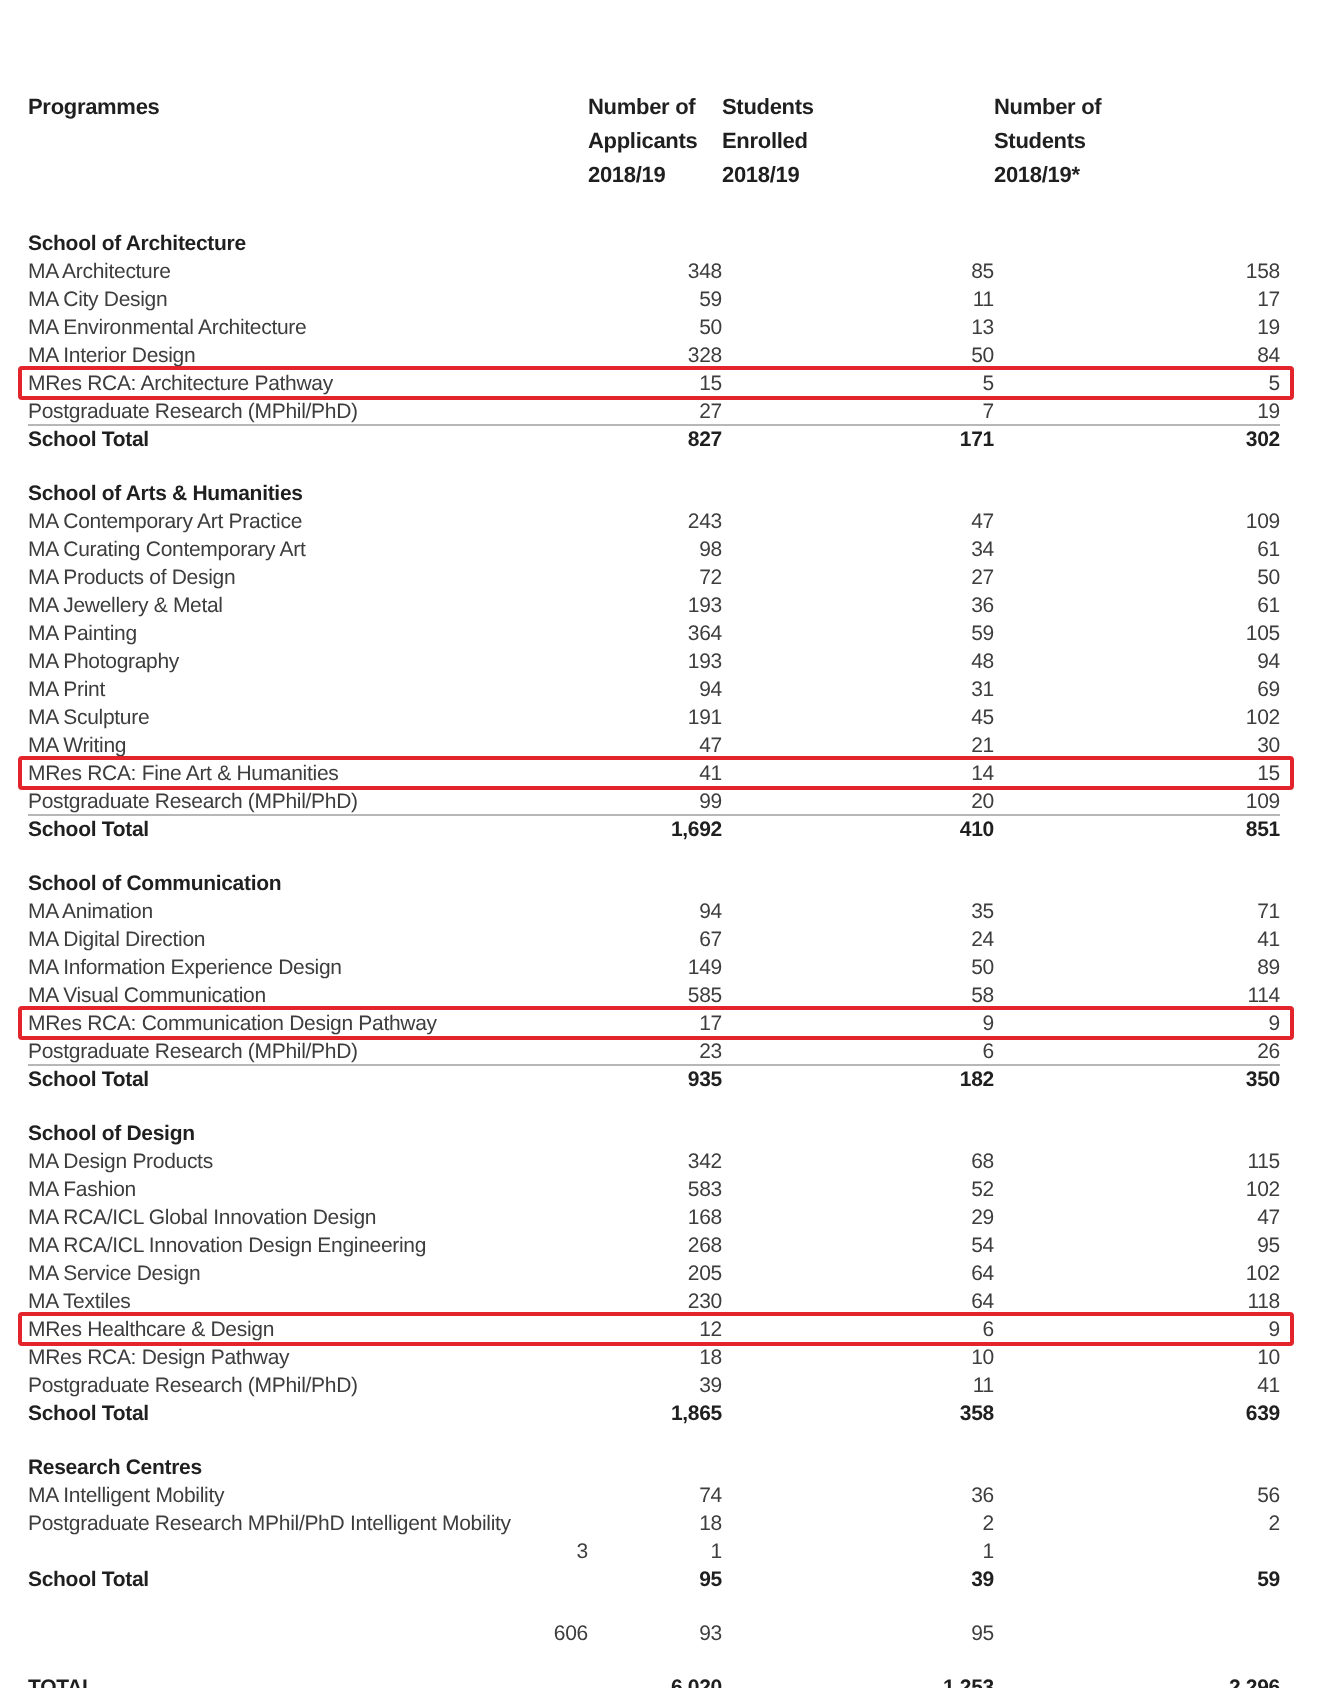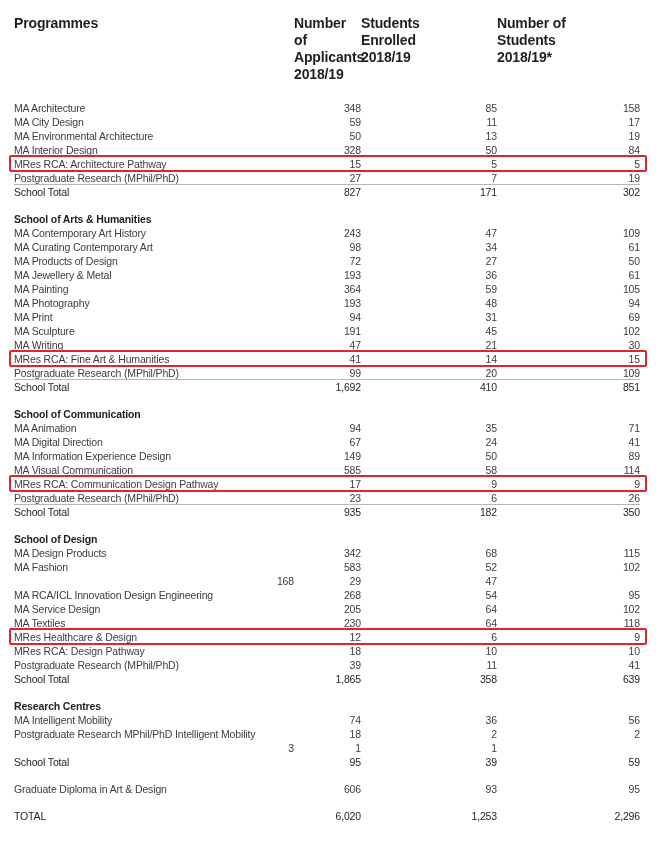--- a/index.html
+++ b/index.html
@@ -12,37 +12,37 @@
     box-sizing: border-box;
     width: 667px; height: 844px;
     padding: 15px 27px 0 14px;
   }
   
   .thead {
     display: grid;
     grid-template-columns: 280px 67px 136px 143px;
     margin-bottom: 18px;
   }
-  .thead .hcol { font-weight: bold; font-size: 14px; color: #1f1f1f; line-height: 17px; letter-spacing: -0.15px; }
+  .thead .hcol { font-weight: bold; font-size: 11px; color: #1f1f1f; line-height: 17px; letter-spacing: -0.15px; margin-top: 31px; }
   .thead .hcol.num { text-align: left; }
   
   .section { margin-bottom: 13px; }
   .row {
     position: relative;
     display: grid;
     grid-template-columns: 280px 67px 136px 143px;
     height: 14px;
     align-items: center;
     font-size: 10.5px;
     color: #3d3d3d;
     letter-spacing: -0.15px;
   }
   .row .c1 { white-space: nowrap; overflow: visible; }
   .row .c2, .row .c3, .row .c4 { text-align: right; }
-  .row.bold { font-weight: normal; color: #1f1f1f; }
+  .row.bold { font-weight: bold; color: #1f1f1f; }
   .row.title { font-weight: bold; color: #1f1f1f; }
   .row.hairline { box-shadow: inset 0 -1px 0 #b7b7b7; }
   .hlbox {
     position: absolute;
     left: -5px; right: -7px; top: -2px; bottom: -1px;
     border: 2px solid #e3242b;
     border-radius: 2px;
     pointer-events: none;
     z-index: 2;
   }
@@ -67,20 +67,23 @@
     </div>
     <div class="hcol num">
       <div>Number of</div>
       <div>Students</div>
       <div>2018/19*</div>
     </div>
   </div>
 
   <div id="tbody">
       <div class="section">
+        <div class="row title">
+          <div class="c1">School of Architecture</div>
+        </div>
         <div class="row">
           <div class="c1">MA Architecture</div>
           <div class="c2">348</div>
           <div class="c3">85</div>
           <div class="c4">158</div>
         </div>
         <div class="row">
           <div class="c1">MA City Design</div>
           <div class="c2">59</div>
           <div class="c3">11</div>
@@ -116,21 +119,21 @@
           <div class="c2">827</div>
           <div class="c3">171</div>
           <div class="c4">302</div>
         </div>
       </div>
       <div class="section">
         <div class="row title">
           <div class="c1">School of Arts &amp; Humanities</div>
         </div>
         <div class="row">
-          <div class="c1">MA Contemporary Art History</div>
+          <div class="c1">MA Contemporary Art Practice</div>
           <div class="c2">243</div>
           <div class="c3">47</div>
           <div class="c4">109</div>
         </div>
         <div class="row">
           <div class="c1">MA Curating Contemporary Art</div>
           <div class="c2">98</div>
           <div class="c3">34</div>
           <div class="c4">61</div>
         </div>
@@ -254,20 +257,21 @@
           <div class="c3">68</div>
           <div class="c4">115</div>
         </div>
         <div class="row">
           <div class="c1">MA Fashion</div>
           <div class="c2">583</div>
           <div class="c3">52</div>
           <div class="c4">102</div>
         </div>
         <div class="row">
+          <div class="c1">MA RCA/ICL Global Innovation Design</div>
           <div class="c2">168</div>
           <div class="c3">29</div>
           <div class="c4">47</div>
         </div>
         <div class="row">
           <div class="c1">MA RCA/ICL Innovation Design Engineering</div>
           <div class="c2">268</div>
           <div class="c3">54</div>
           <div class="c4">95</div>
         </div>
@@ -332,21 +336,20 @@
         </div>
         <div class="row bold">
           <div class="c1">School Total</div>
           <div class="c2">95</div>
           <div class="c3">39</div>
           <div class="c4">59</div>
         </div>
       </div>
       <div class="section">
         <div class="row">
-          <div class="c1">Graduate Diploma in Art &amp; Design</div>
           <div class="c2">606</div>
           <div class="c3">93</div>
           <div class="c4">95</div>
         </div>
       </div>
     </div>
 
   <div class="row bold grand-total">
     <div class="c1">TOTAL</div>
     <div class="c2">6,020</div>

